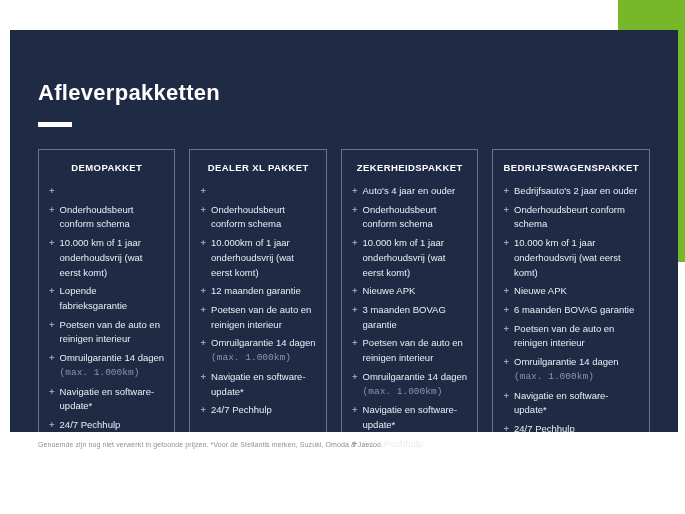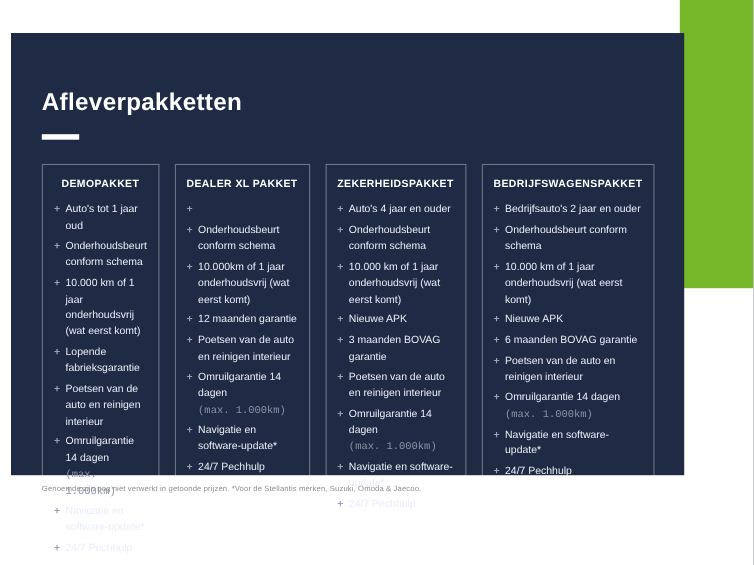--- a/index.html
+++ b/index.html
@@ -19,21 +19,21 @@
     top: 0;
     width: 67px;
     height: 262px;
     background: #76B82A;
   }
 
   .slide {
     position: absolute;
     left: 10px;
     top: 30px;
-    width: 612px;
+    width: 668px;
     height: 402px;
     background: #1F2A44;
     box-sizing: border-box;
     padding: 26px 28px 0 28px;
   }
 
   .slide-title {
     margin: 24px 0 0 0;
     color: #ffffff;
     font-size: 22px;
@@ -130,21 +130,20 @@
 
   <div class="slide">
     <h1 class="slide-title">Afleverpakketten</h1>
     <div class="title-underline"></div>
     <div class="package-row">
         <div class="card">
           <div class="card-title">DEMOPAKKET</div>
           <ul class="items">
             <li class="item">
               <span class="plus">+</span>
-              <span class="item-text">Auto's tot 1 jaar oud</span>
             </li>
             <li class="item">
               <span class="plus">+</span>
               <span class="item-text">Onderhoudsbeurt conform schema</span>
             </li>
             <li class="item">
               <span class="plus">+</span>
               <span class="item-text">10.000 km of 1 jaar onderhoudsvrij (wat eerst komt)</span>
             </li>
             <li class="item">

